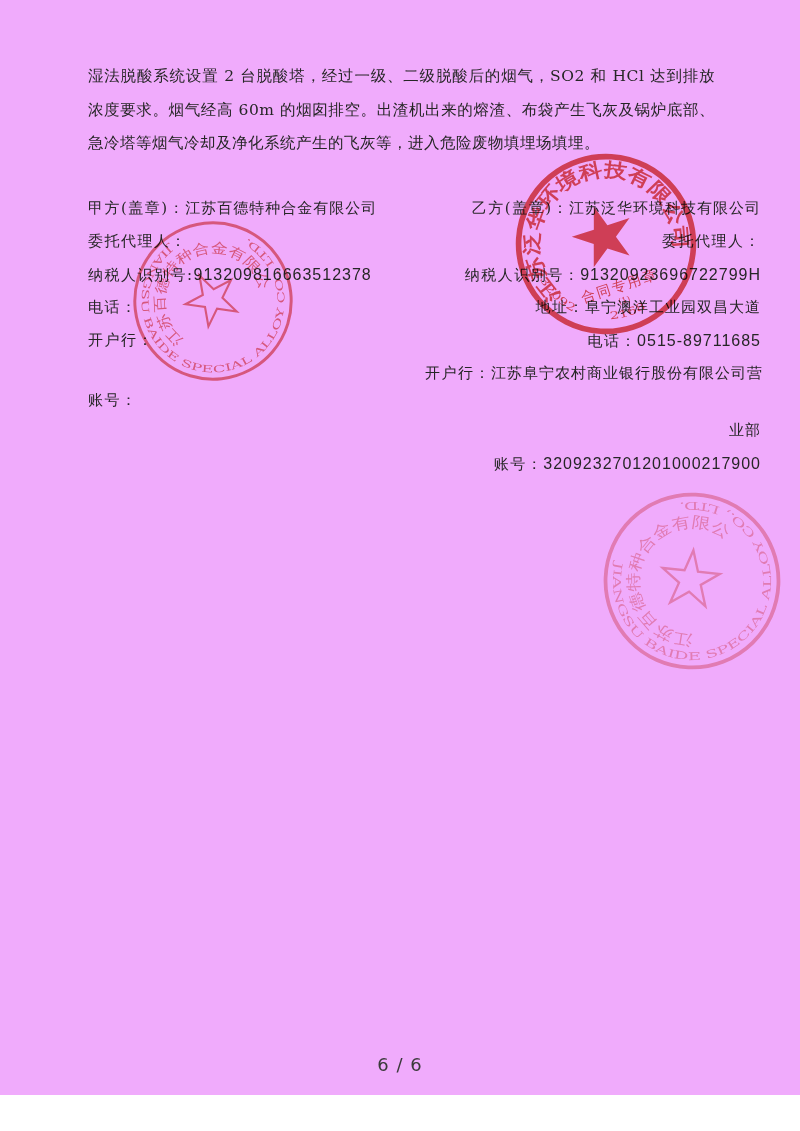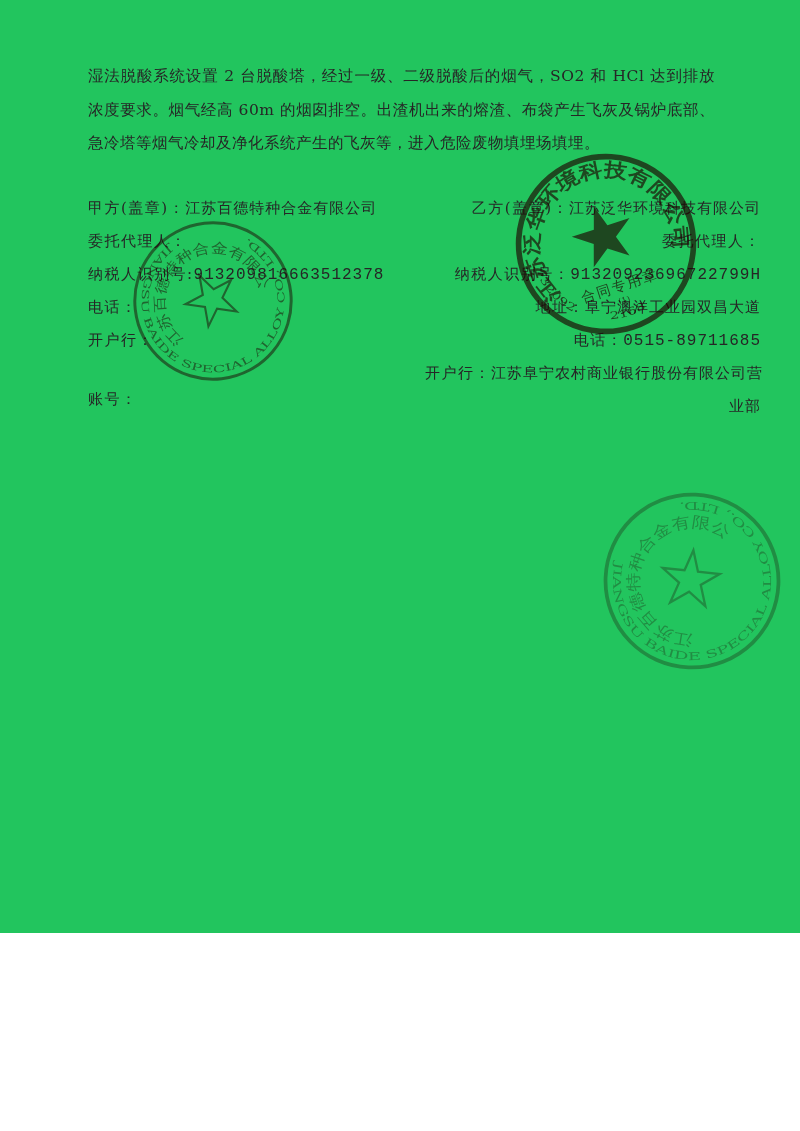--- a/index.html
+++ b/index.html
@@ -1,34 +1,34 @@
 <!DOCTYPE html>
 <html><head>
 <meta charset="utf-8">
 <style>
   html,body{margin:0;padding:0;background:#ffffff;}
   .page{
-    position:relative;width:800px;height:933px;background:#22c55e;
+    position:relative;width:800px;height:1095px;background:#f0abfc;
     overflow:hidden;
     font-family:"DejaVu Serif","Liberation Serif",serif;
     color:#262626;
   }
   .para{
     position:absolute;left:88px;top:60px;width:627px;
     font-size:15.5px;line-height:33.5px;text-align:justify;
     letter-spacing:0.5px;
   }
   .sig-col{position:absolute;top:192px;width:336px;}
   .col-a{left:88px;}
   .col-b{left:425px;text-align:right;}
   .sig-row{height:33px;line-height:33px;font-size:15px;letter-spacing:1px;white-space:nowrap;}
   .sig-row .lbl{letter-spacing:1.5px;}
   .sig-row .val{letter-spacing:1px;}
-  .num{font-family:Liberation Mono, monospace;font-size:16px;letter-spacing:0.5px;}
-  .wrap-line{height:33px;line-height:33px;font-size:15px;letter-spacing:1px;padding-left:76px;}
+  .num{font-family:Liberation Sans, sans-serif;font-size:16px;letter-spacing:0.5px;}
+  .wrap-line{height:33px;line-height:33px;font-size:15px;letter-spacing:1px;padding-left:76px;margin-top:24px;}
   .acct-row{margin-top:26px;}
   .page-num{
     position:absolute;left:0;right:0;top:1054px;text-align:center;
     font-family:"DejaVu Sans","Liberation Sans",sans-serif;
     font-size:18px;color:#3a3a3a;letter-spacing:1px;
   }
   .seal{position:absolute;mix-blend-mode:multiply;pointer-events:none;}
   .seal-a{left:128px;top:216px;width:170px;height:170px;transform:rotate(-28deg);opacity:0.78;}
   .seal-b{left:512px;top:150px;width:188px;height:188px;transform:rotate(-18deg);opacity:0.88;}
   .seal-c{left:598px;top:487px;width:188px;height:188px;transform:rotate(-66deg);opacity:0.45;}
@@ -75,20 +75,23 @@
     <div class="sig-row">
       <span class="lbl">地址：</span><span class="val">阜宁澳洋工业园双昌大道</span>
     </div>
     <div class="sig-row">
       <span class="lbl">电话：</span><span class="val num">0515-89711685</span>
     </div>
     <div class="sig-row">
       <span class="lbl">开户行：</span><span class="val">江苏阜宁农村商业银行股份有限公司营</span>
     </div>
     <div class="wrap-line">业部</div>
+    <div class="sig-row">
+      <span class="lbl">账号：</span><span class="val num">3209232701201000217900</span>
+    </div>
   </div>
 
   <div class="seal seal-a">
     <svg width="170" height="170" viewBox="0 0 200 200">
       <defs>
         <path id="a-en" d="M 85.4 17.3 A 84 84 0 1 0 114.6 17.3"></path>
         <path id="a-cn" d="M 48.3 124.1 A 57 57 0 1 1 151.7 124.1"></path>
       </defs>
       <circle cx="100" cy="100" r="92" fill="none" stroke="#dd5f5a" stroke-width="3.5"></circle>
       <text font-size="11.5" fill="#dd5f5a" textLength="430" lengthAdjust="spacingAndGlyphs">

